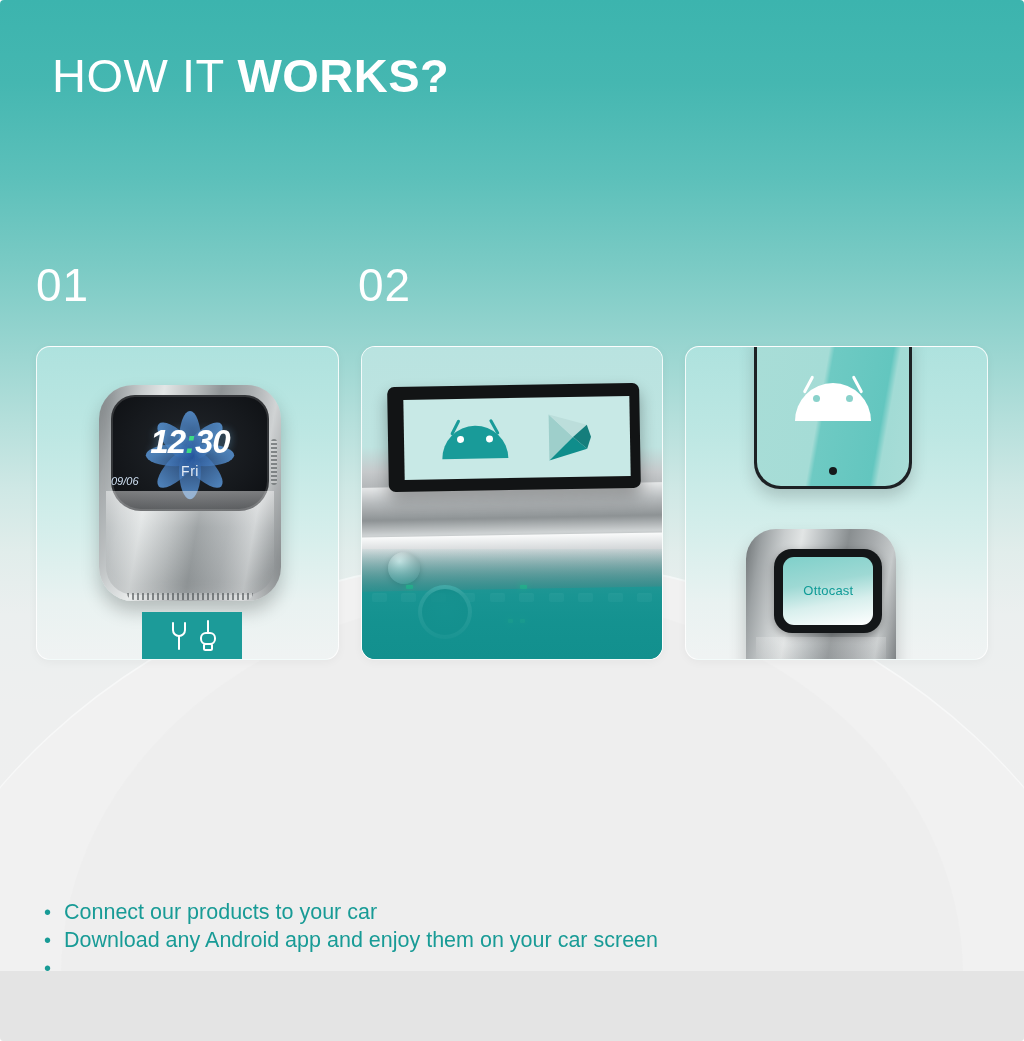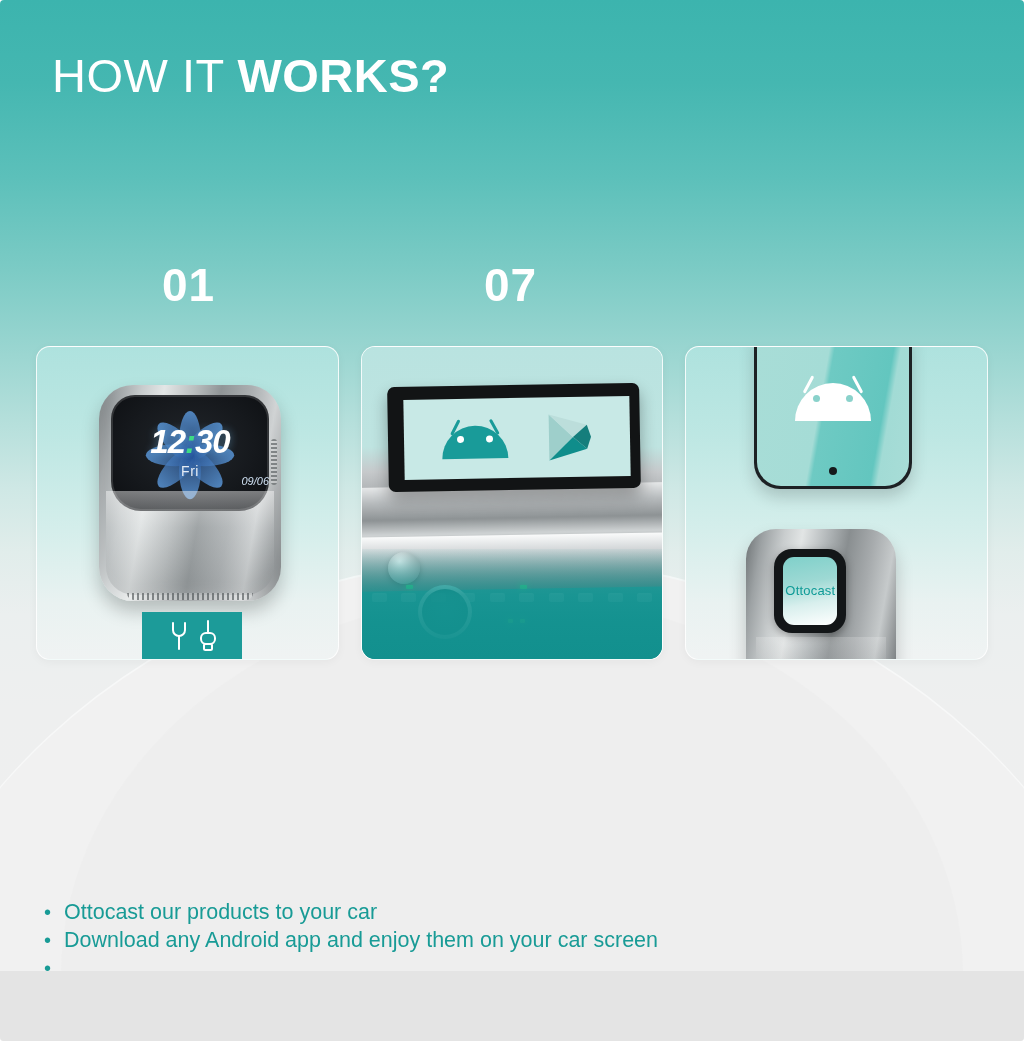--- a/index.html
+++ b/index.html
@@ -81,23 +81,23 @@
   .steps-numbers {
     position: absolute;
     top: 258px;
     left: 36px;
     width: 952px;
     display: flex;
   }
   .step-num {
     width: 305px;
     margin-right: 17px;
-    text-align: center;
+    text-align: left;
     font-size: 46px;
-    font-weight: 700;
+    font-weight: 400;
     color: #ffffff;
     letter-spacing: 1px;
   }
   .step-num:last-child { margin-right: 0; }
 
   
   .cards {
     position: absolute;
     top: 346px;
     left: 36px;
@@ -197,21 +197,21 @@
     top: 68px;
     text-align: center;
     font-size: 14px;
     color: #e5ecf5;
     letter-spacing: .5px;
   }
   .clock-date {
     position: absolute;
     left: 0; right: 0;
     top: 80px;
-    text-align: right;
+    text-align: left;
     font-size: 11px;
     font-style: italic;
     color: #cfe0f2;
   }
   .dongle-vents {
     position: absolute;
     right: 4px;
     top: 54px;
     width: 6px;
     height: 46px;
@@ -425,21 +425,21 @@
     border-radius: 30px 30px 22px 22px;
     background: linear-gradient(100deg,
       #6c7173 0%, #9da2a4 10%, #c9cdce 22%, #e2e5e5 32%, #b2b7b9 46%,
       #898e90 58%, #a7abad 72%, #c6cacb 84%, #85898b 95%, #616668 100%);
     box-shadow: 0 10px 18px rgba(0,0,0,.2);
   }
   .dongle3-bezel {
     position: absolute;
     left: 28px;
     top: 20px;
-    width: 72px;
+    width: 108px;
     height: 84px;
     border-radius: 18px;
     background: #131618;
     box-shadow: 0 3px 8px rgba(0,0,0,.35);
   }
   .dongle3-screen {
     position: absolute;
     left: 9px; top: 8px; right: 9px; bottom: 8px;
     border-radius: 11px;
     background: linear-gradient(170deg, #7fd0ca 0%, #9ed9d4 38%, #d8efed 66%, #ffffff 100%);
@@ -495,21 +495,21 @@
   <div class="bg-arc"></div>
   <div class="bg-arc2"></div>
   <div class="bg-base"></div>
 
   <div class="title">
     <span class="t-light">HOW IT </span><span class="t-bold">WORKS?</span>
   </div>
 
   <div class="steps-numbers">
     <div class="step-num">01</div>
-    <div class="step-num">07</div>
+    <div class="step-num">02</div>
   </div>
 
   <div class="cards">
 
     <div class="card">
       <div class="dongle">
         <div class="dongle-vents"></div>
         <div class="dongle-screen">
           <div class="lotus">
             <span style="transform:rotate(0deg)"></span>
@@ -611,21 +611,21 @@
         </div>
         <div class="dongle3-belly"></div>
       </div>
     </div>
 
   </div>
 
   <div class="bullets">
     <div class="bullet-row">
       <span class="bullet-dot">•</span>
-      <span>Ottocast our products to your car</span>
+      <span>Connect our products to your car</span>
     </div>
     <div class="bullet-row">
       <span class="bullet-dot">•</span>
       <span>Download any Android app and enjoy them on your car screen</span>
     </div>
     <div class="bullet-row">
       <span class="bullet-dot">•</span>
     </div>
   </div>
 

